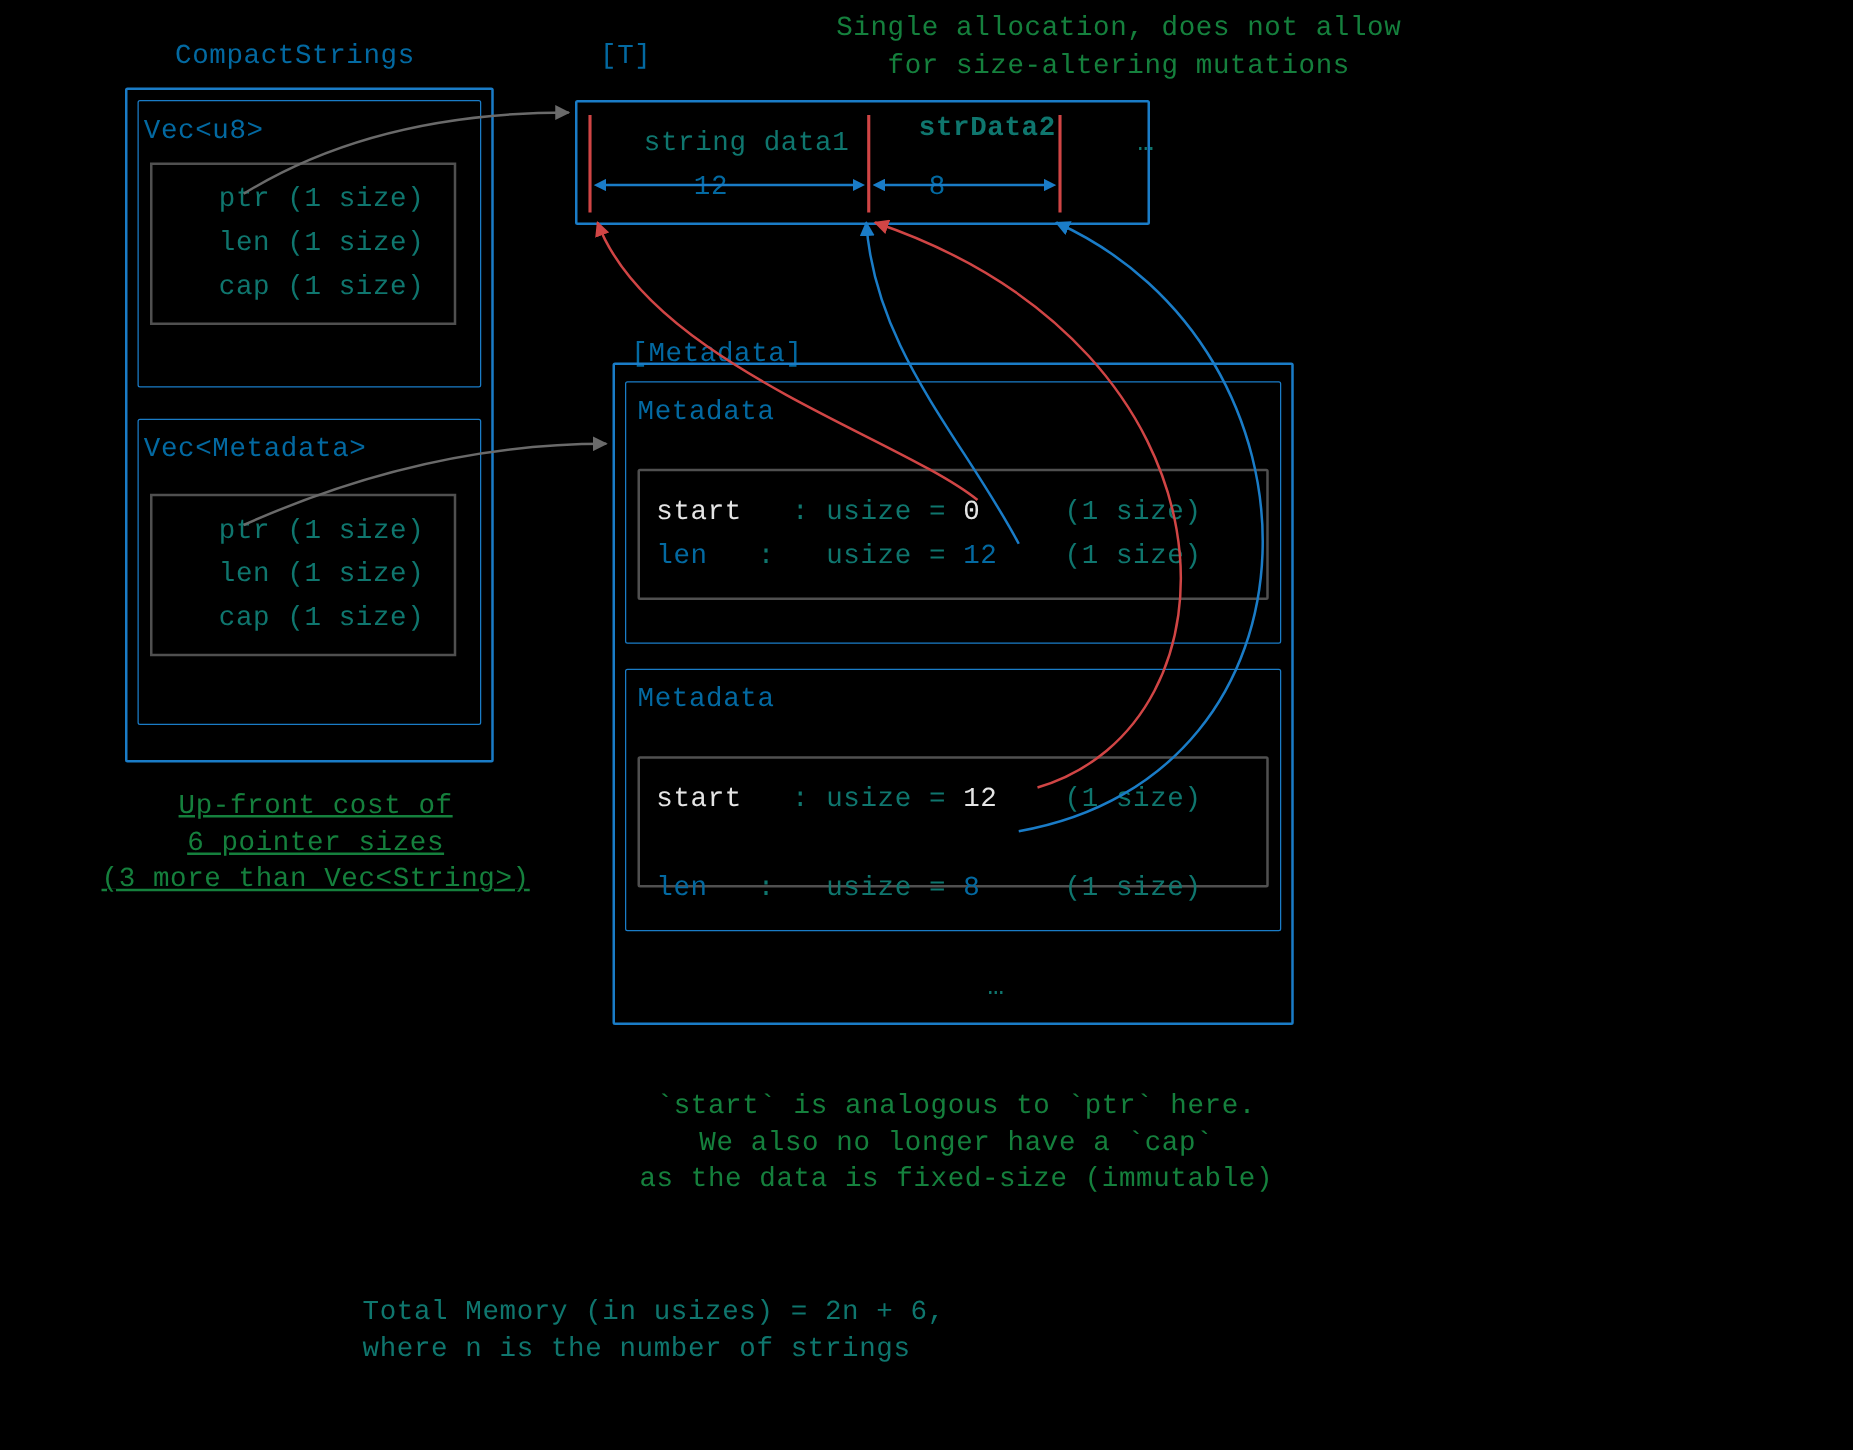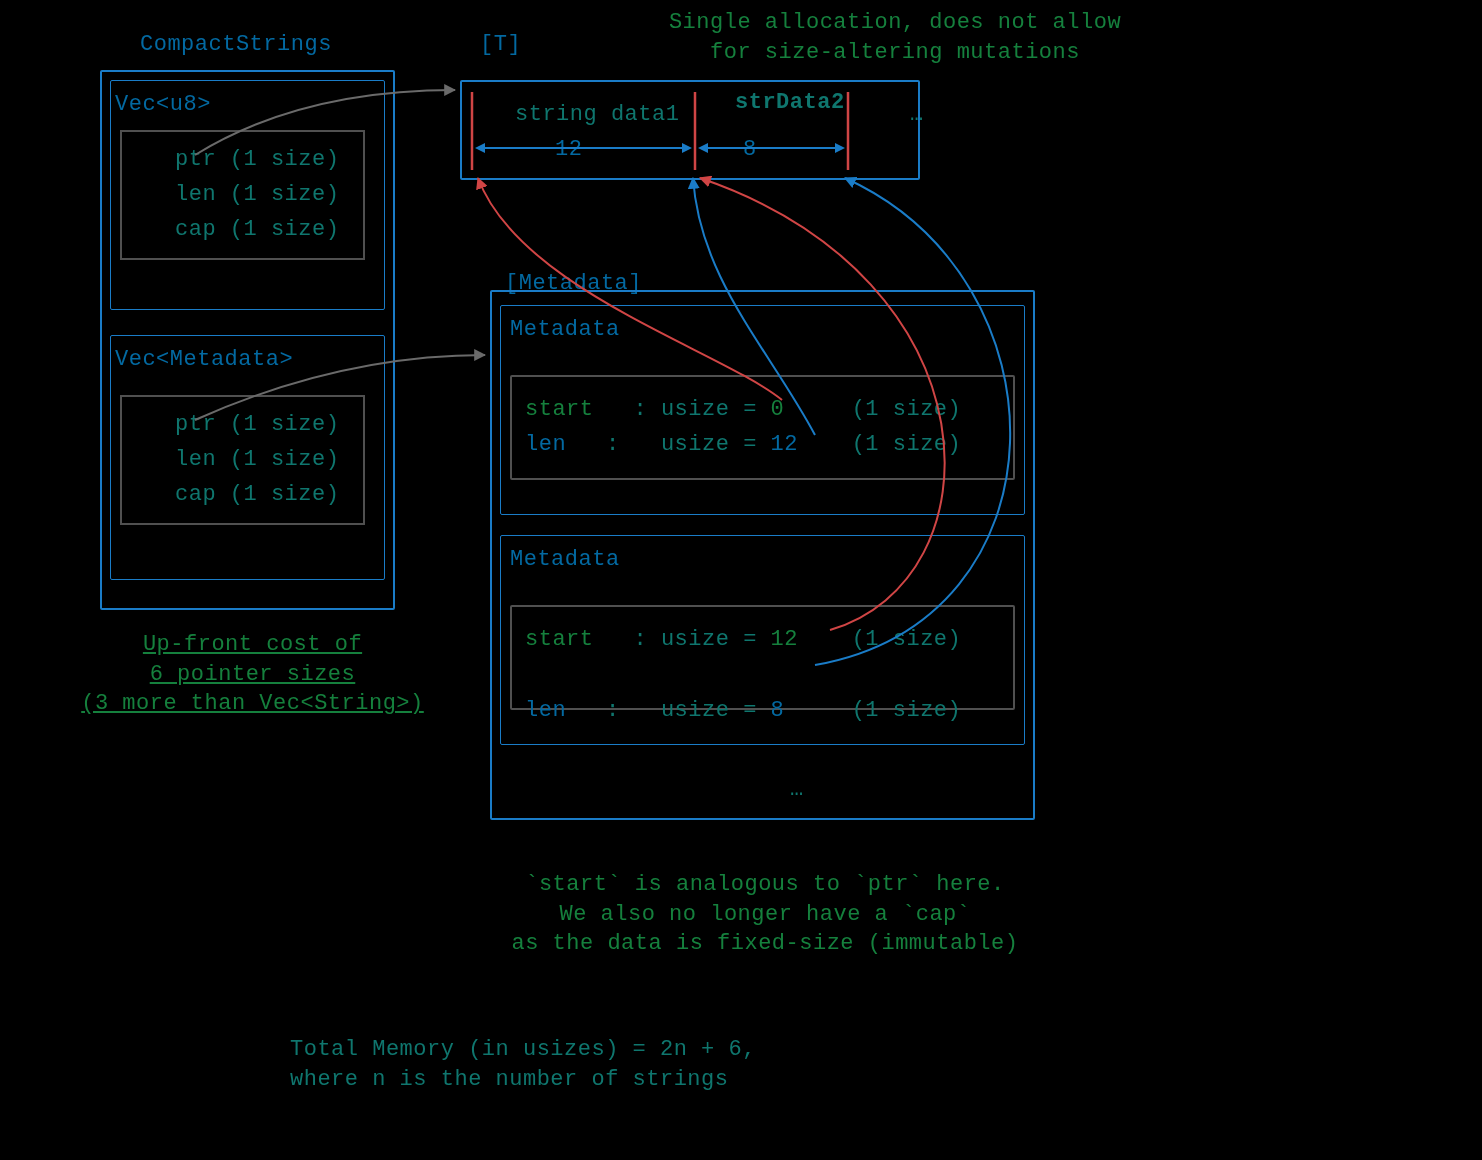--- a/index.html
+++ b/index.html
@@ -13,21 +13,21 @@
     letter-spacing: 0.5px;
     width: 1482px;
     height: 1160px;
     position: relative;
     overflow: hidden;
   }
   .blue { color: #0369a1; }
   .blue-border { border: 2px solid #1a7cc7; }
   .purple { color: #15803d; }
   .gray { color: #0f766e; margin-left: 40px; }
-  .red { color: #15803d; }
+  .red { color: #e5e5e5; }
   .label {
     position: absolute;
     white-space: pre;
     line-height: 1.35;
   }
   .box {
     position: absolute;
     border-radius: 2px;
   }
   .thin-border { border: 1.5px solid #1a7cc7; }

